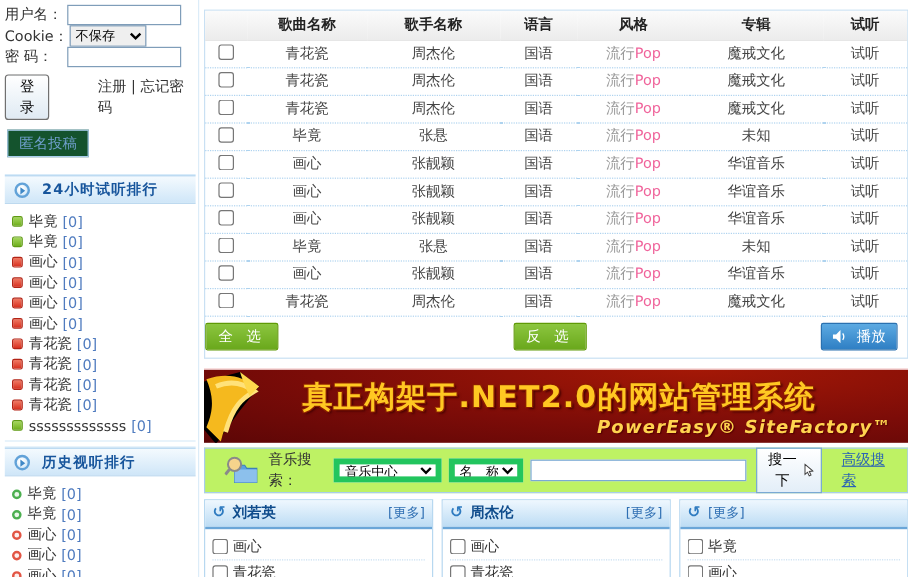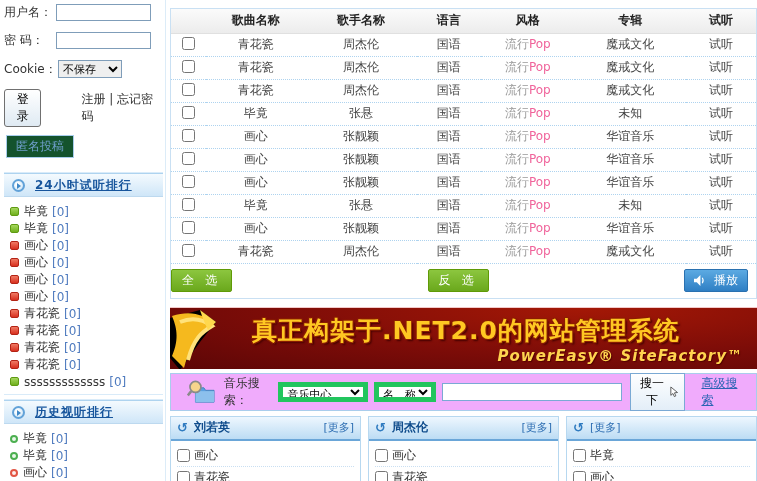--- a/index.html
+++ b/index.html
@@ -2,39 +2,39 @@
 <html><head>
 <meta charset="utf-8">
 <style>
   * { margin:0; padding:0; box-sizing:border-box; }
   html,body { width:757px; height:481px; overflow:hidden; background:#fff;
     font-family:"DejaVu Sans","Liberation Sans",sans-serif; font-size:12px; color:#333; }
   .page { display:flex; width:757px; height:481px; }
 
   
   .sidebar { width:166px; flex:0 0 166px; border-right:1px solid #dcecf8; padding:4px 2px 0 4px; }
-  .form-row { display:flex; align-items:flex-end; margin-bottom:11px; }
+  .form-row { display:flex; align-items:flex-end; margin-bottom:0; }
   .form-row label { width:52px; color:#333; }
   .text-input { width:95px; height:17px; border:1px solid #7f9db9; font-size:11px; padding:0 2px; }
   .cookie-select { width:64px; height:18px; border:1px solid #7f9db9; font-size:11px; margin-left:2px; }
   .login-row { display:flex; align-items:center; margin:6px 0 4px 0;gap:32px; }
   .login-btn { border:1px solid #707070; border-radius:3px; background:linear-gradient(#ffffff,#dfeaf3);
     padding:1px 6px; font-size:12px; cursor:pointer; }
   .reg-links { margin-left:8px; color:#333; }
   .anon-btn { display:inline-block; border:1px solid #a8cdec; color:#6f9fcc; background:#14532d;
     padding:2px 9px; margin:4px 0 10px 2px; cursor:pointer; font-size:12px; }
   .section { border:1px solid #d9ebf9; border-left:none; border-right:none; margin-top:4px; }
   .section-header { display:flex; align-items:center; height:24px;
     background:linear-gradient(#f4fafe,#cfe6f8); border-top:1px solid #aed3ef; border-bottom:1px solid #bdd9ef; }
   .section-icon { display:inline-block; width:13px; height:13px; border-radius:50%;
     border:2px solid #62a2d8; background:radial-gradient(circle at 40% 40%, #ffffff 20%, #bcdcf4);
     margin:0 10px 0 8px; position:relative; }
   .section-icon::after{ content:""; position:absolute; left:3px; top:2px; width:0; height:0;
     border-left:4px solid #3f88c7; border-top:3px solid transparent; border-bottom:3px solid transparent; }
-  .section-title { font-weight:bold; color:#17559c; letter-spacing:1px;text-decoration:underline; }
+  .section-title { font-weight:bold; color:#17559c; letter-spacing:1px; }
   .rank-list { list-style:none; padding:6px 0 4px 6px; }
   .rank-list li { display:flex; align-items:center; height:17px; cursor:pointer; }
   .sq-icon { width:9px; height:9px; border-radius:2px; margin-right:5px; position:relative; flex:0 0 9px; }
   .sq-icon.green { background:linear-gradient(#a6d85e,#6faf1d); border:1px solid #5f9a12; }
   .sq-icon.red   { background:linear-gradient(#f07a64,#d8301f); border:1px solid #b32315; }
   .ci-icon { width:8px; height:8px; border-radius:50%; margin-right:5px; flex:0 0 8px; }
   .ci-icon.green { border:2px solid #4caf50; background:#eaf7ea; }
   .ci-icon.red   { border:2px solid #e25544; background:#fdeeec; }
   .rank-label { color:#333; white-space:nowrap; }
   .rank-count { color:#4f7bbf; margin-left:4px; }
@@ -58,21 +58,21 @@
 
   .banner { margin-top:8px; height:62px; position:relative; overflow:hidden;
     background:radial-gradient(ellipse at 70% 0%, #a41806 0%, #7c0c08 55%, #5c0606 100%);
     border-top:1px solid #f3c9c9; }
   .ribbon { position:absolute; left:0; top:0; height:62px; }
   .banner-headline { position:absolute; left:82px; top:6px; font-size:25px; font-weight:bold;
     color:#ffc822; text-shadow:1px 1px 0 #8c1e00, -1px -1px 0 #8c1e00, 1px -1px 0 #8c1e00, -1px 1px 0 #8c1e00, 2px 2px 2px #400; letter-spacing:1px; white-space:nowrap; }
   .banner-brand { position:absolute; right:14px; bottom:4px; font-size:15px; font-weight:bold;
     font-style:italic; color:#ffd44f; text-shadow:1px 1px 1px #500; letter-spacing:1px; }
 
-  .search-bar { margin-top:4px; height:38px; background:#f0abfc; border:1px solid #a9cdec;
+  .search-bar { margin-top:4px; height:38px; background:#bef264; border:1px solid #a9cdec;
     display:flex; align-items:center; padding:0 14px; }
   .search-icon { margin:0 8px 0 2px; }
   .search-label { color:#333; margin-right:4px; }
   .search-select { height:20px; border:5px solid #22c55e; background:#fff; font-size:11px; margin-right:6px; }
   .scope-select { width:104px; } .field-select { width:62px; }
   .search-input { width:180px; height:18px; border:1px solid #7aa9d4; margin-right:8px; padding:0 2px; }
   .search-btn { border:1px solid #7aa9d4; background:linear-gradient(#ffffff,#e3eef8); padding:1px 6px;
     cursor:pointer; display:flex; align-items:center; gap:3px; font-size:12px; }
   .adv-link { color:#2b64b4; text-decoration:underline; margin-left:16px; cursor:pointer; }
 
@@ -91,28 +91,28 @@
 <body>
 
 <div class="page">
 
   <div class="sidebar">
     <div class="form-row">
       <label>用户名：</label>
       <input class="text-input" type="text" style="">
     </div>
     <div class="form-row">
-      <label>密 码：</label>
-      <input class="text-input" type="password" style="">
-    </div>
-    <div class="form-row">
       <label>Cookie：</label>
       <select class="cookie-select">
         <option>不保存</option>
       </select>
+    </div>
+    <div class="form-row">
+      <label>密 码：</label>
+      <input class="text-input" type="password" style="">
     </div>
     <div class="login-row">
       <button class="login-btn">登录</button>
       <span class="reg-links">注册 | 忘记密码</span>
     </div>
     <span class="anon-btn">匿名投稿</span>
 
     <div class="section">
       <div class="section-header">
         <span class="section-icon"></span>

